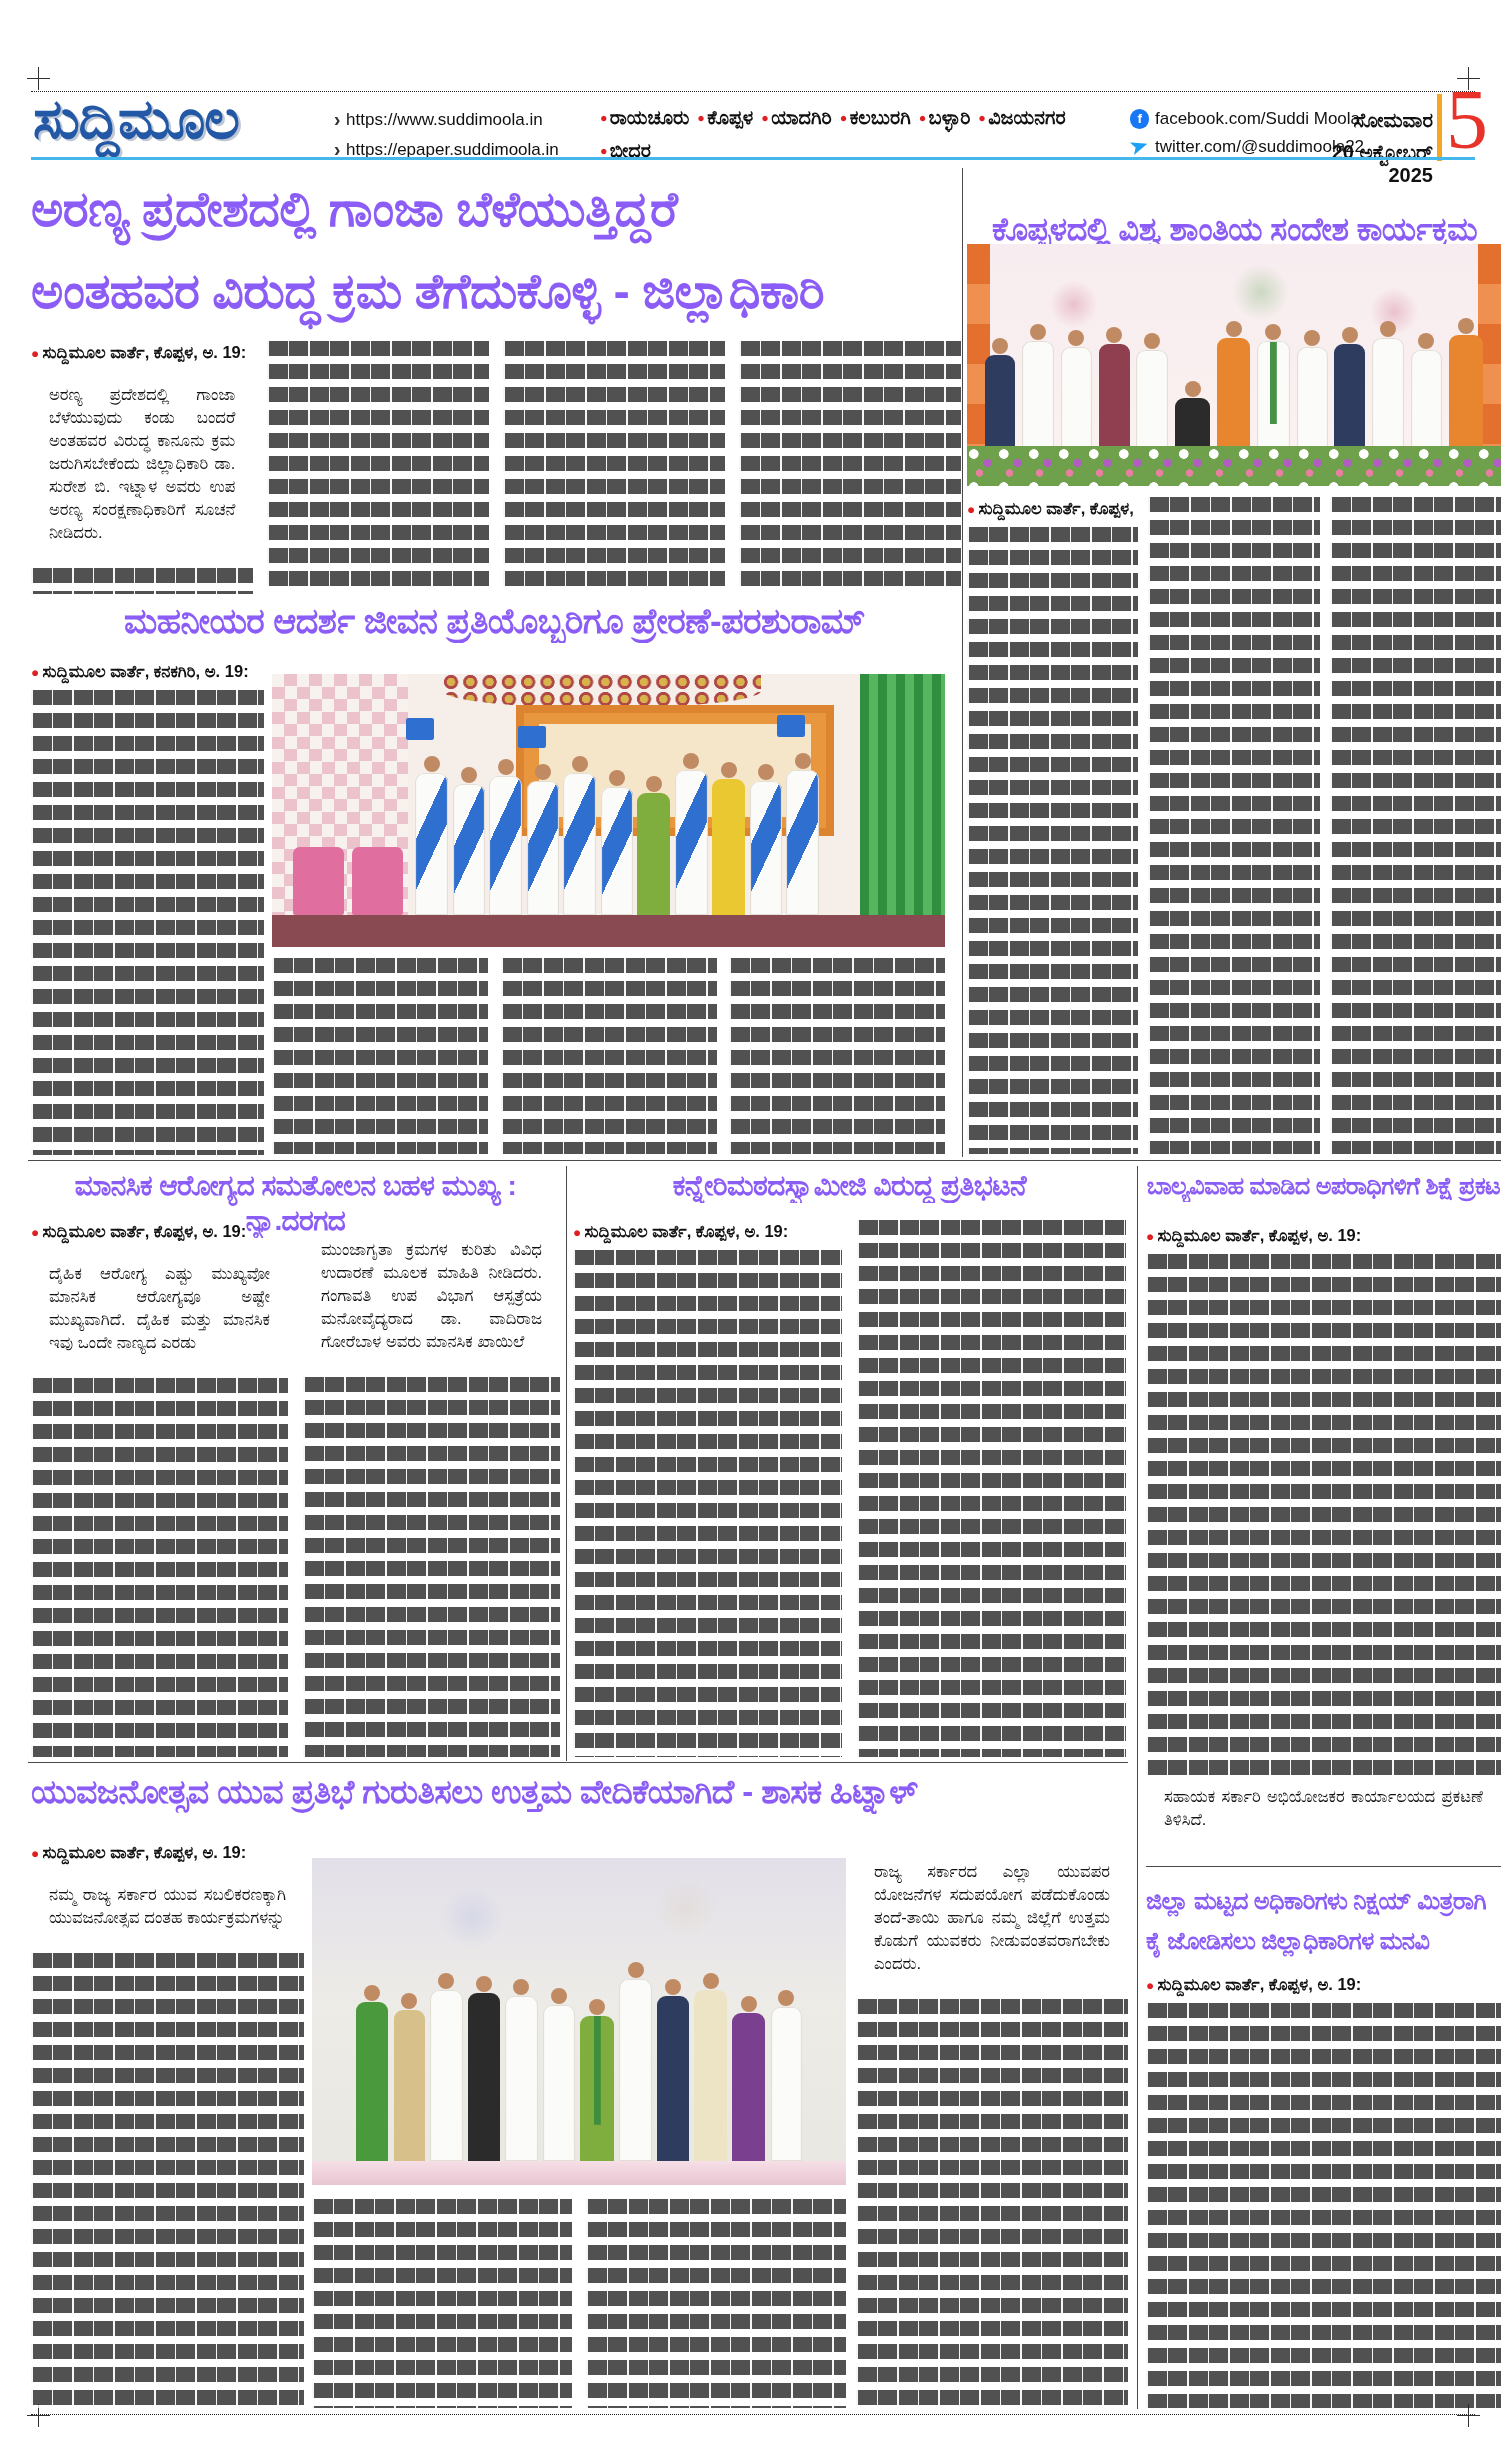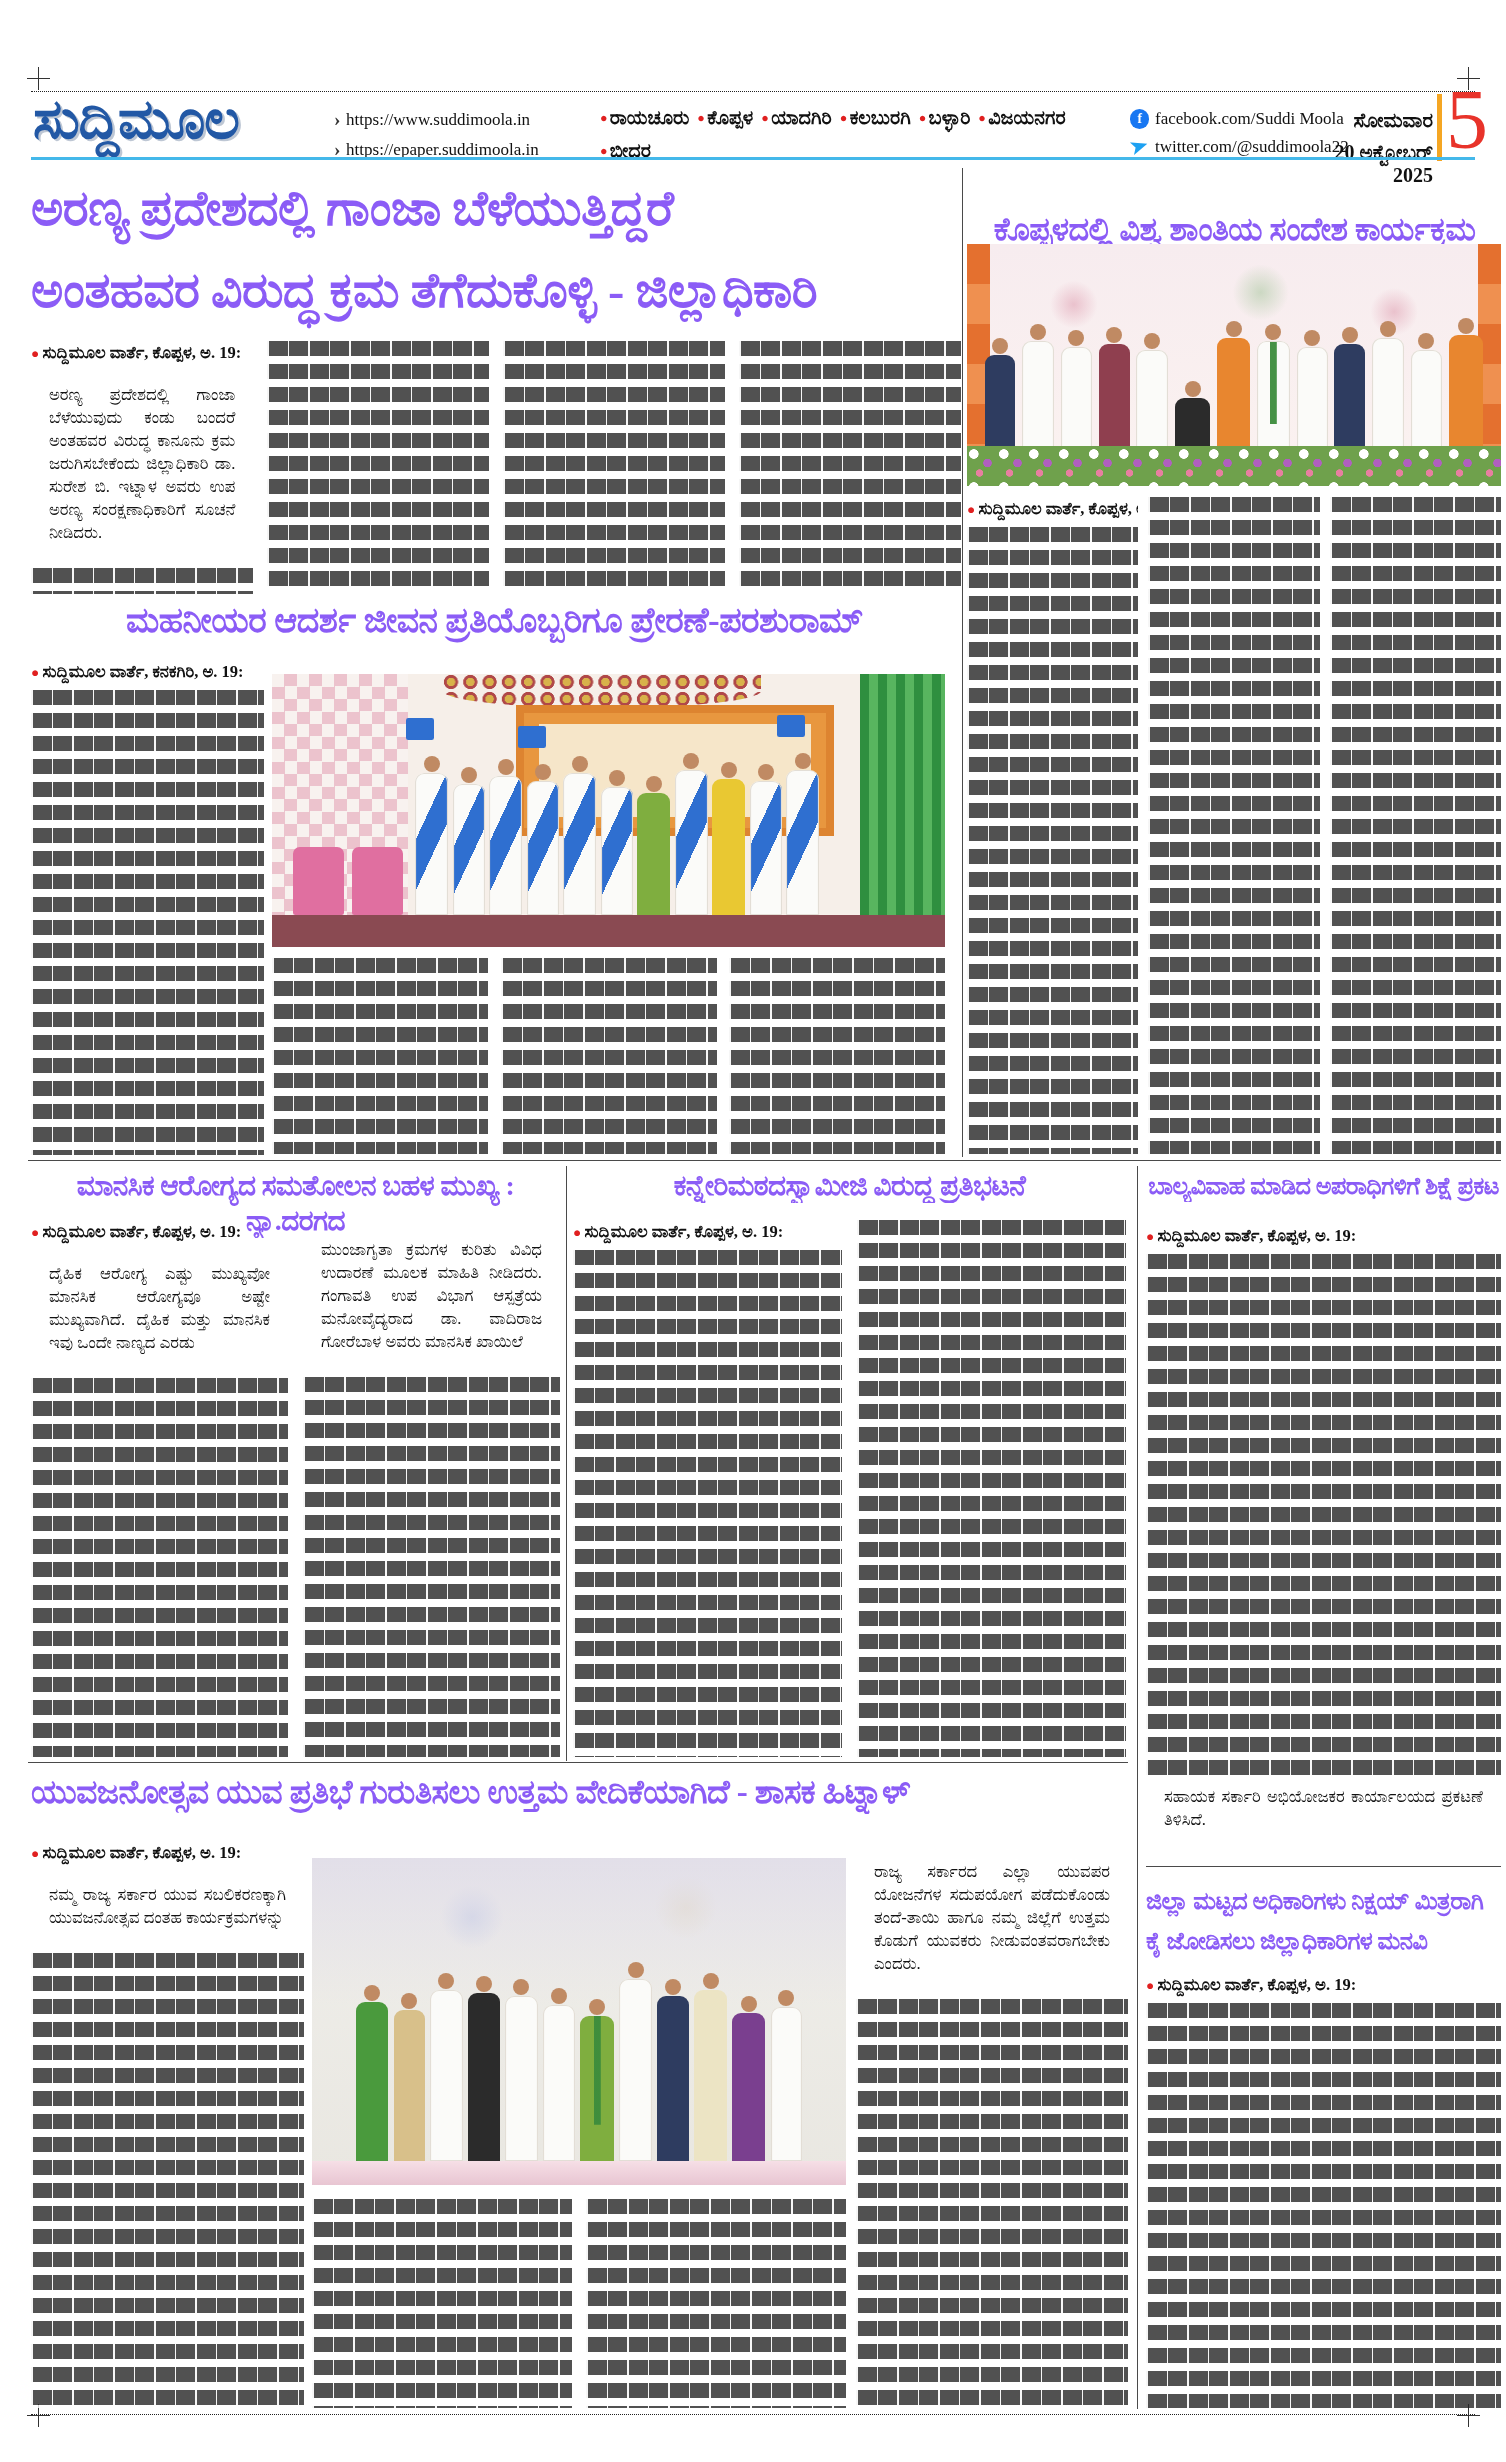--- a/index.html
+++ b/index.html
@@ -1,18 +1,18 @@
 <!DOCTYPE html>
 <html lang="kn" style="font-size:9px"><head>
 <meta charset="utf-8">
 <style>
   html,body{margin:0;padding:0;}
   body{width:1507px;height:2462px;position:relative;background:#ffffff;
        font-family:"Liberation Sans", sans-serif;color:#111;overflow:hidden;}
-  .abs{position:absolute;font-family:Liberation Serif, serif;}
+  .abs{position:absolute;}
   
   .crop{width:23px;height:23px;}
   .crop::before{content:"";position:absolute;left:0;right:0;top:10.8px;height:1.1px;background:#333;}
   .crop::after{content:"";position:absolute;top:0;bottom:0;left:10.8px;width:1.1px;background:#333;}
   .dotline{height:0;border-top:1.7px dotted #222;}
   
   #logo{left:33px;top:92px;font-size:55px;font-weight:800;color:#2258a5;line-height:1;
         text-shadow:2.3px 2.3px 0 rgba(110,130,160,.45);letter-spacing:-1.1px;}
   .hdr-rows{display:flex;flex-direction:column;gap:8px;}
   .hdr-row{display:flex;align-items:center;gap:5.7px;font-size:17px;}

